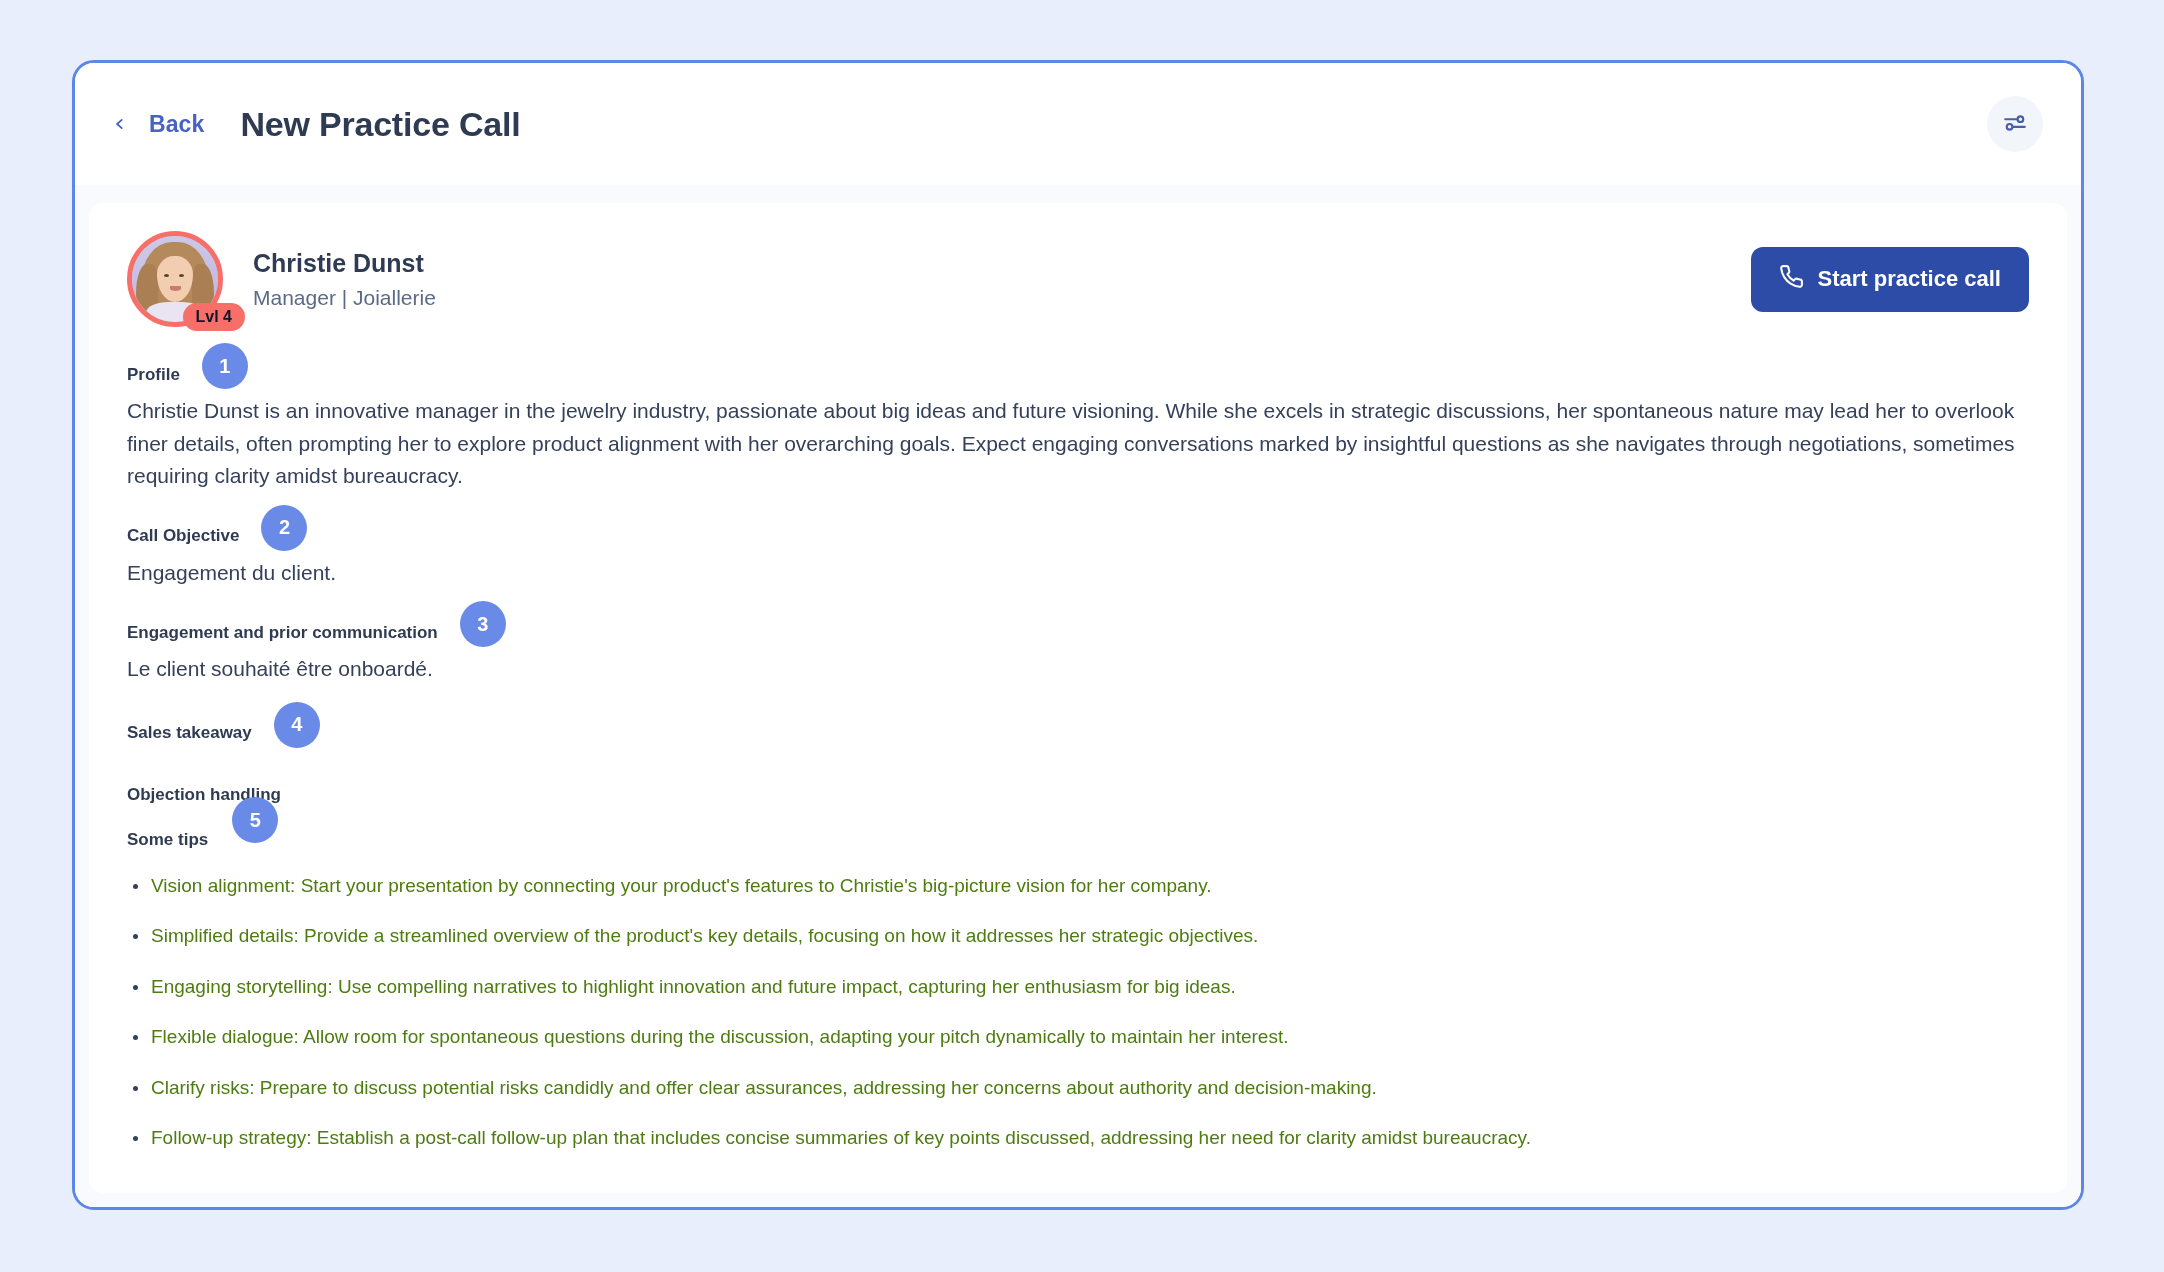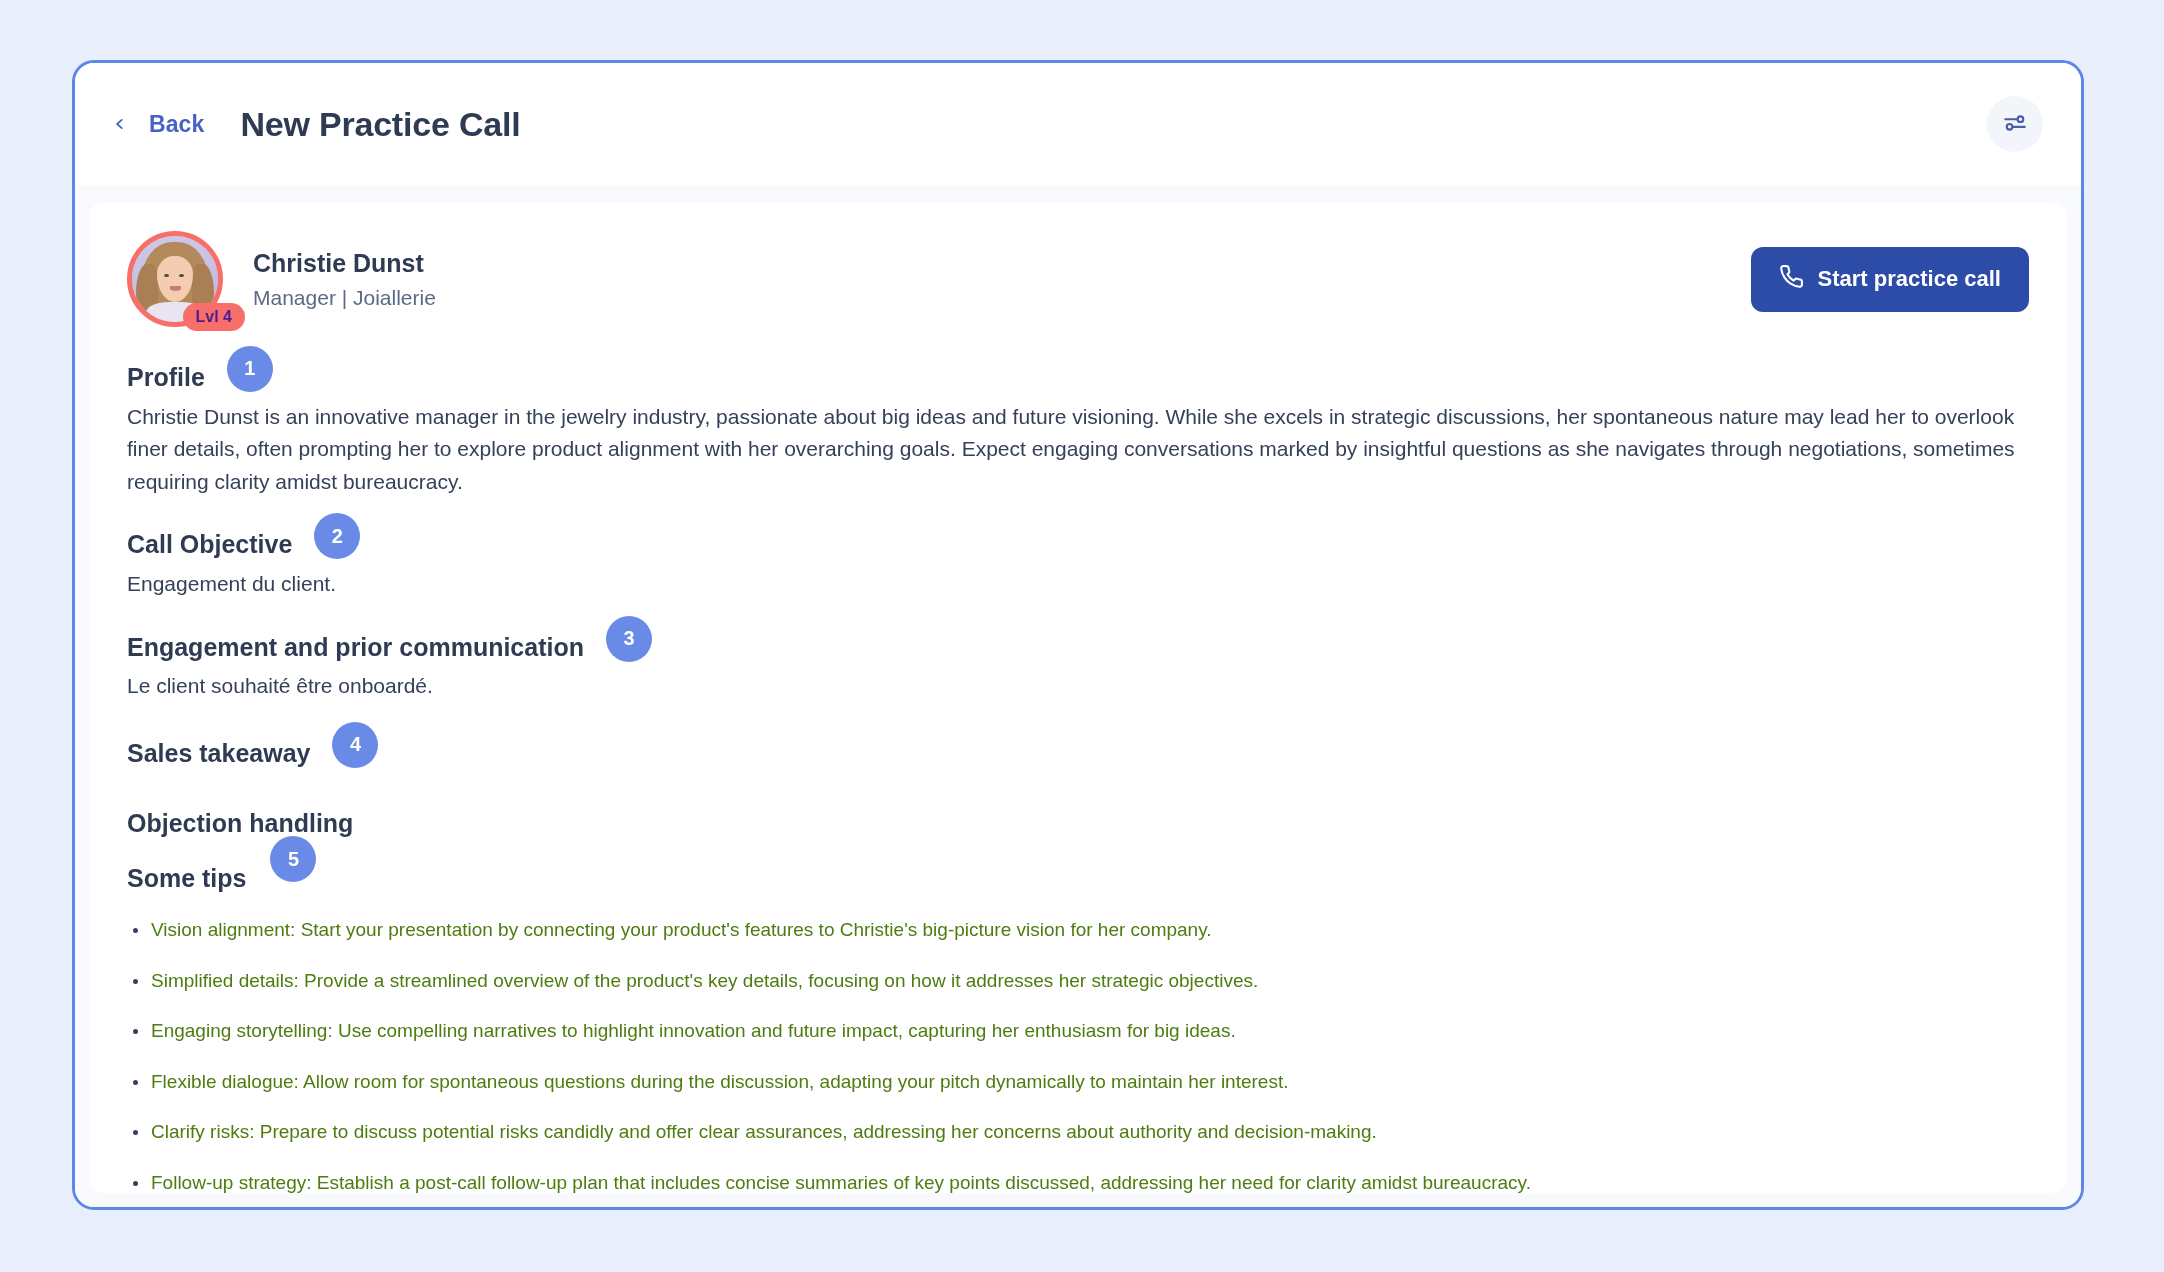--- a/index.html
+++ b/index.html
@@ -189,21 +189,21 @@
     width: 58px; height: 26px;
     background: #e9e4f2;
     border-radius: 40% 40% 0 0;
   }
 
   .lvl-badge {
     position: absolute;
     right: -22px;
     bottom: -4px;
     background: #f86f6a;
-    color: #4c1d95;
+    color: #0f172a;
     font-size: 16px;
     font-weight: 600;
     padding: 5px 13px;
     border-radius: 16px;
     white-space: nowrap;
     line-height: 1.15;
   }
 
   .persona-meta {
     margin-left: 30px;
@@ -241,21 +241,21 @@
 
   
   .section { margin-bottom: 8px; }
 
   .heading-row {
     display: flex;
     align-items: center;
     position: relative;
   }
   .section-heading {
-    font-size: 25px;
+    font-size: 17px;
     font-weight: 700;
     color: #2f3b52;
     line-height: 1.35;
     text-align: right;
   }
   .step-badge {
     width: 46px;
     height: 46px;
     border-radius: 50%;
     background: #6a8ae8;

